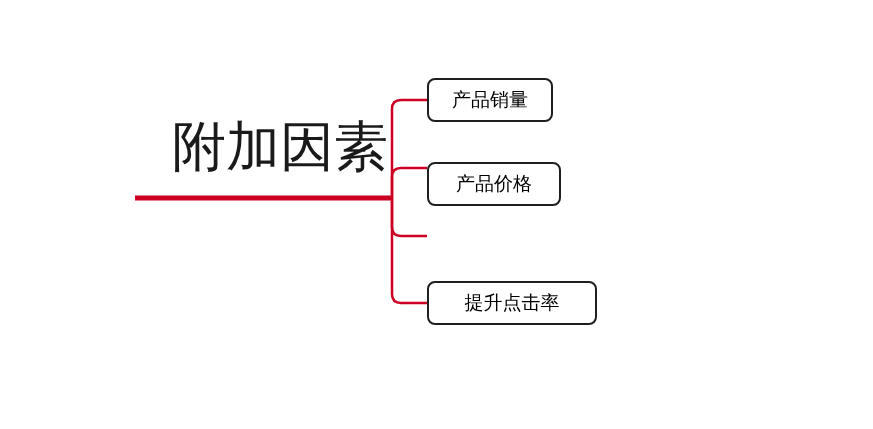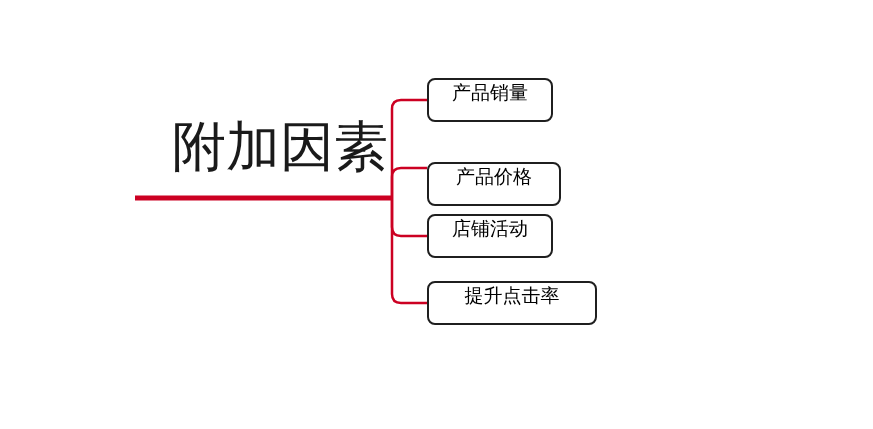--- a/index.html
+++ b/index.html
@@ -36,21 +36,21 @@
     white-space: nowrap;
     cursor: default;
   }
   .topic-node {
     position: absolute;
     height: 44px;
     background: #ffffff;
     border: 2px solid #1f1f1f;
     border-radius: 8px;
     display: flex;
-    align-items: flex-start;
+    align-items: center;
     justify-content: center;
     box-sizing: border-box;
     cursor: default;
   }
   .topic-node .topic-label {
     font-size: 19px;
     color: #000000;
     white-space: nowrap;
   }
   .node-1 { left: 427px; top: 78px;  width: 126px; }
@@ -79,21 +79,18 @@
   <div class="root-label">附加因素</div>
 
   <div class="topic-node node-1">
     <span class="topic-label">产品销量</span>
   </div>
 
   <div class="topic-node node-2">
     <span class="topic-label">产品价格</span>
   </div>
 
-  <div class="topic-node node-3">
-    <span class="topic-label">店铺活动</span>
-  </div>
 
   <div class="topic-node node-4">
     <span class="topic-label">提升点击率</span>
   </div>
 
 </div>
 
 </body></html>

